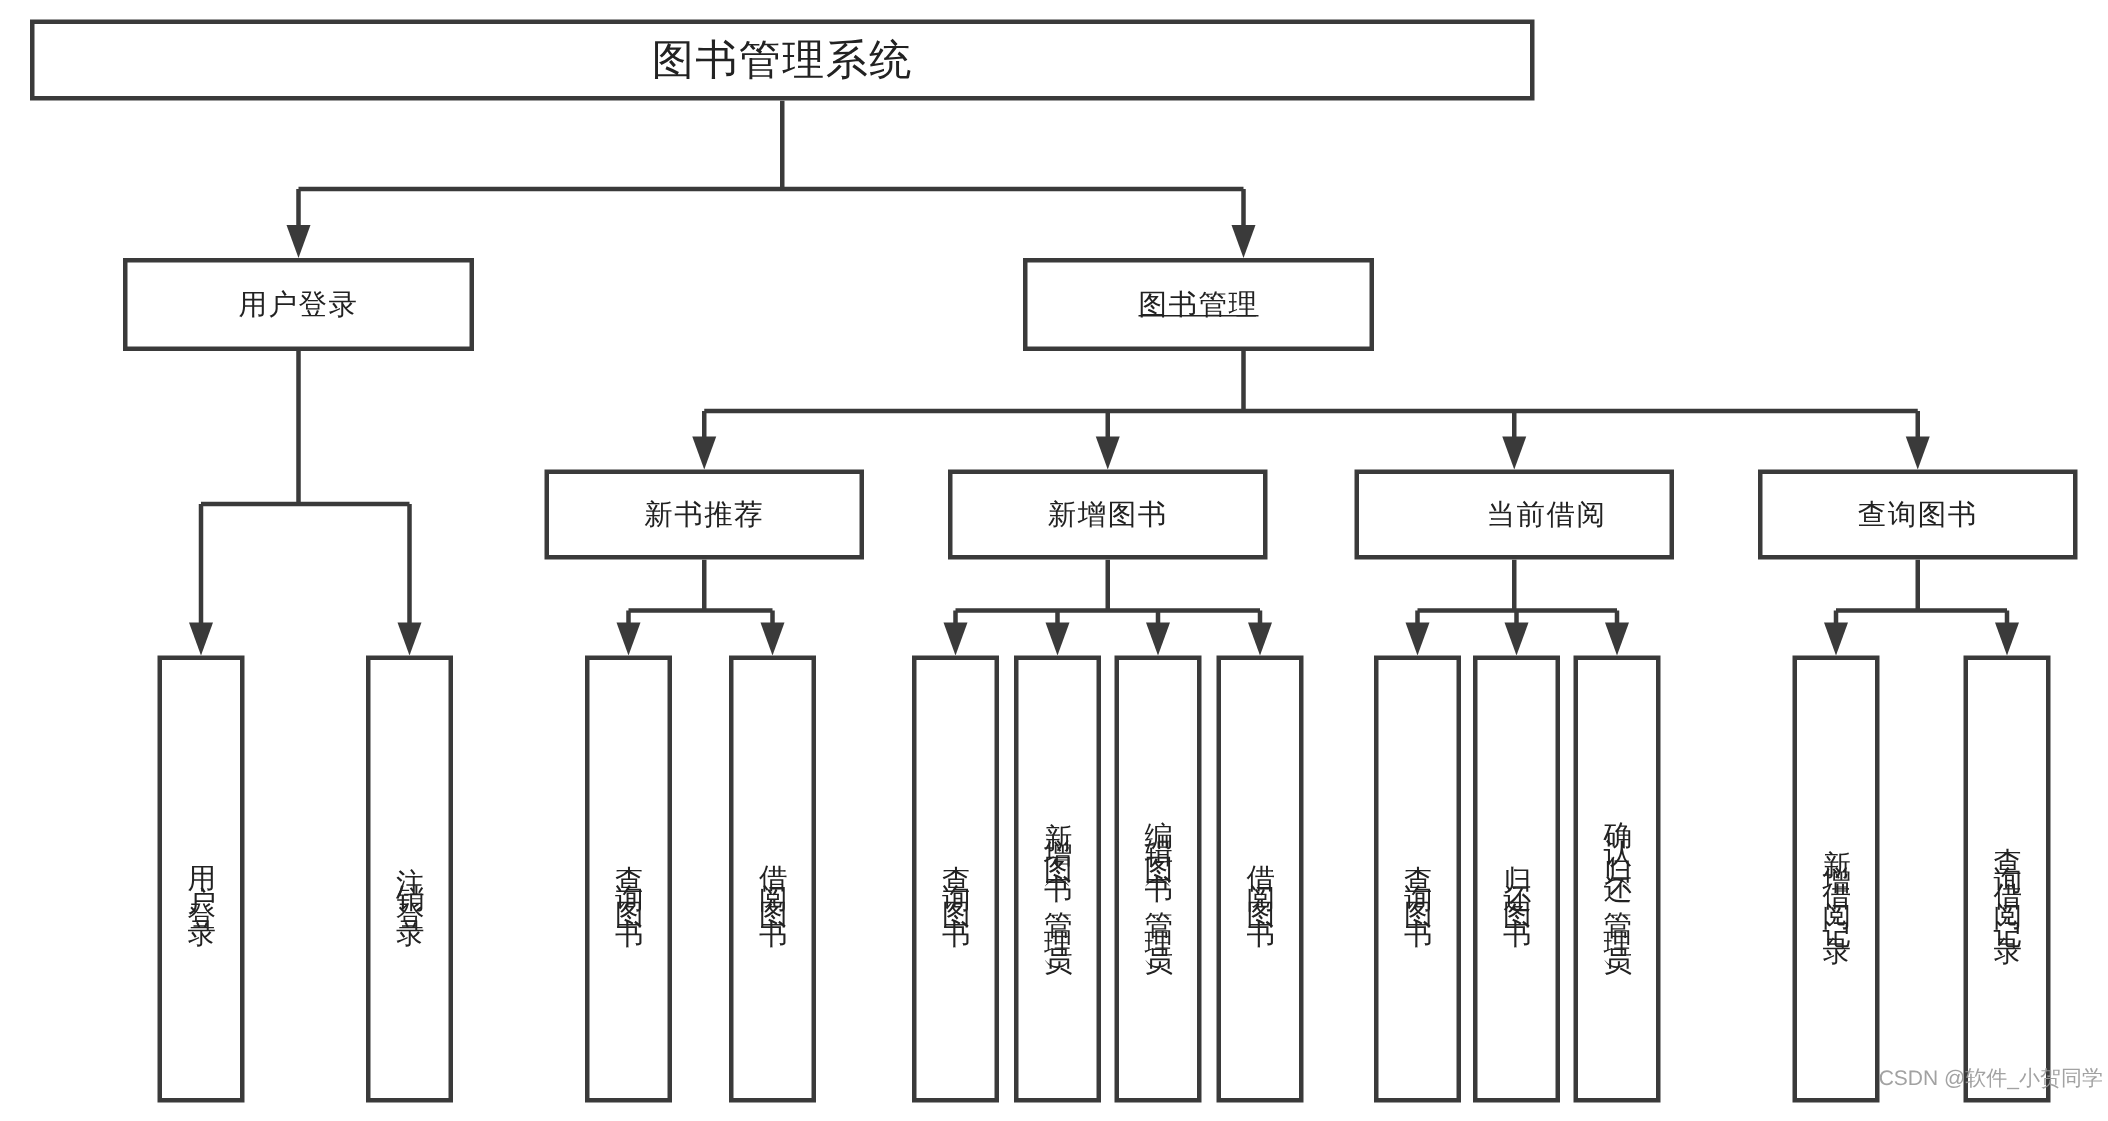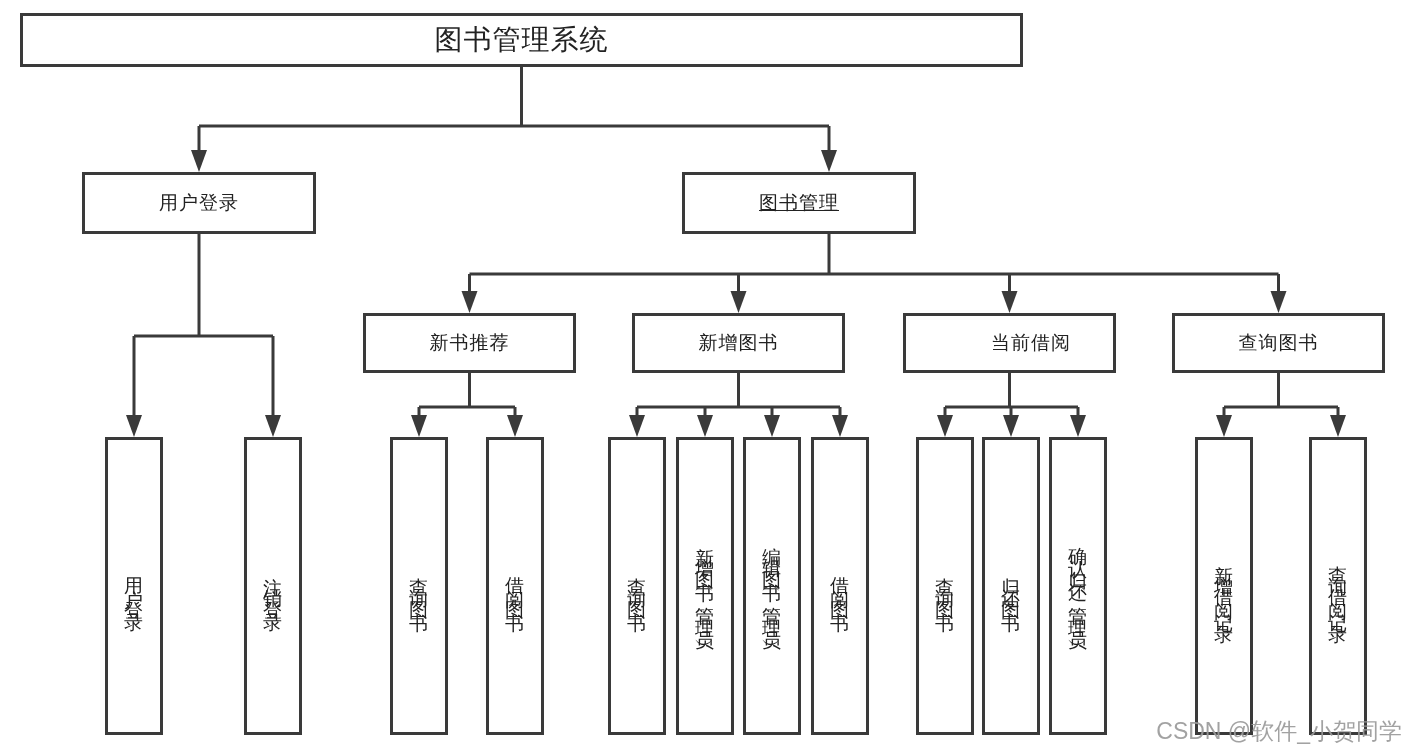--- a/index.html
+++ b/index.html
@@ -47,22 +47,22 @@
     line-height:1;
     white-space:nowrap;
   }
   .vA1{left:105px;} .vA2{left:244px;}
   .vB1{left:390px;} .vB2{left:486px;}
   .vC1{left:608px;} .vC2{left:676px;} .vC3{left:743px;} .vC4{left:811px;}
   .vD1{left:916px;} .vD2{left:982px;} .vD3{left:1049px;}
   .vE1{left:1195px;} .vE2{left:1309px;}
   .watermark{
     position:absolute;
-    right:3px;bottom:0;
-    font-size:23px;
+    right:3px;bottom:19px;
+    font-size:14px;
     color:rgba(154,154,154,0.92);
     z-index:5;
     white-space:nowrap;
   }
 </style>
 </head>
 <body>
 
 <div class="canvas">
 

